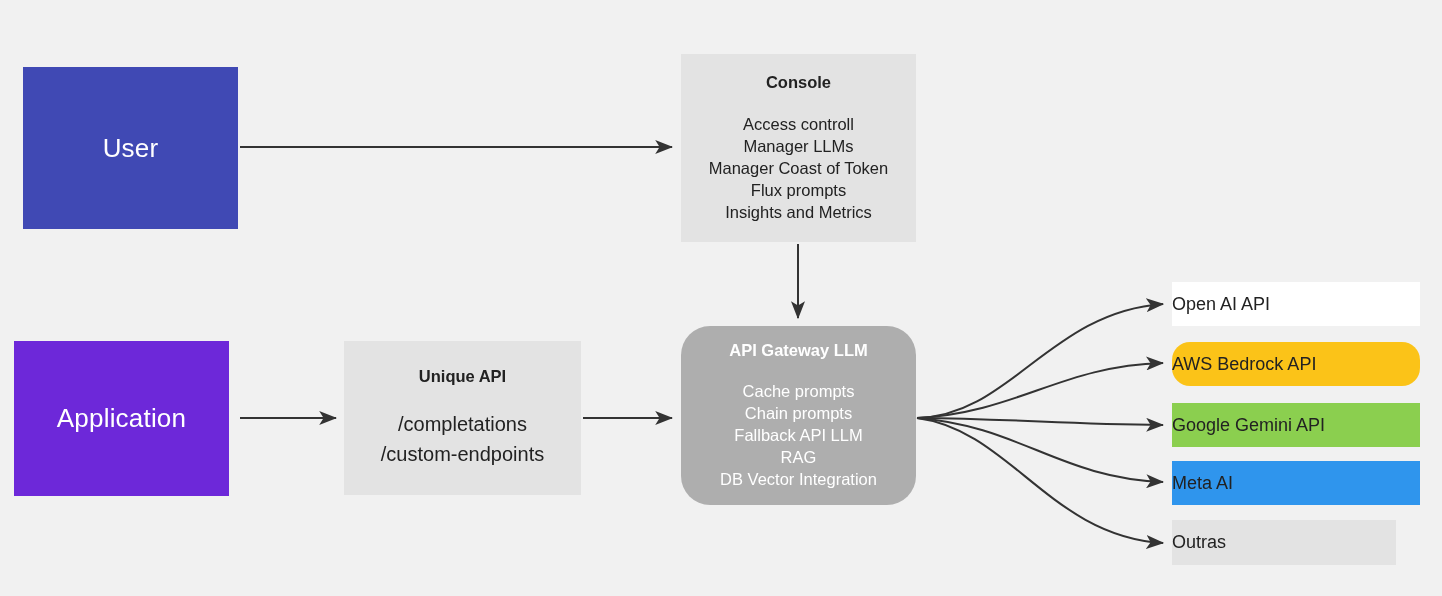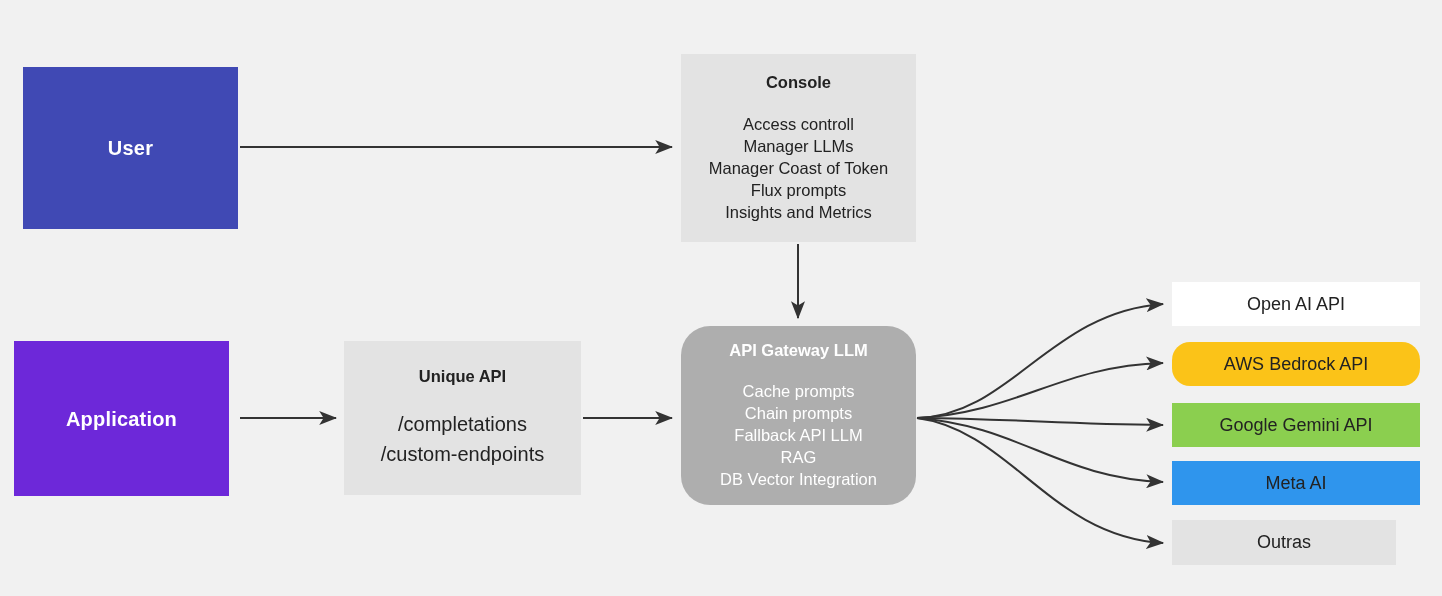--- a/index.html
+++ b/index.html
@@ -27,22 +27,22 @@
     align-items: center;
     justify-content: center;
     text-align: center;
   }
   
   .actor {
     background: #4049b4;
     color: #ffffff;
   }
   .actor .node-title {
-    font-size: 20px;
-    font-weight: 700;
+    font-size: 26px;
+    font-weight: 400;
     line-height: 1.1;
     letter-spacing: 0.2px;
   }
   
   .proc-light {
     background: #e3e3e3;
     color: #222222;
   }
   .proc-dark {
     background: #aeaeae;
@@ -61,21 +61,21 @@
   }
   .proc-lines .line {
     white-space: nowrap;
   }
   
   .endpoint {
     font-size: 18px;
     font-weight: 400;
     color: #222222;
     display: flex;
-    align-items: center;
+    align-items: flex-start;
     justify-content: center;
   }
   
   #edges {
     position: absolute;
     left: 0;
     top: 0;
     width: 1442px;
     height: 596px;
     pointer-events: none;

